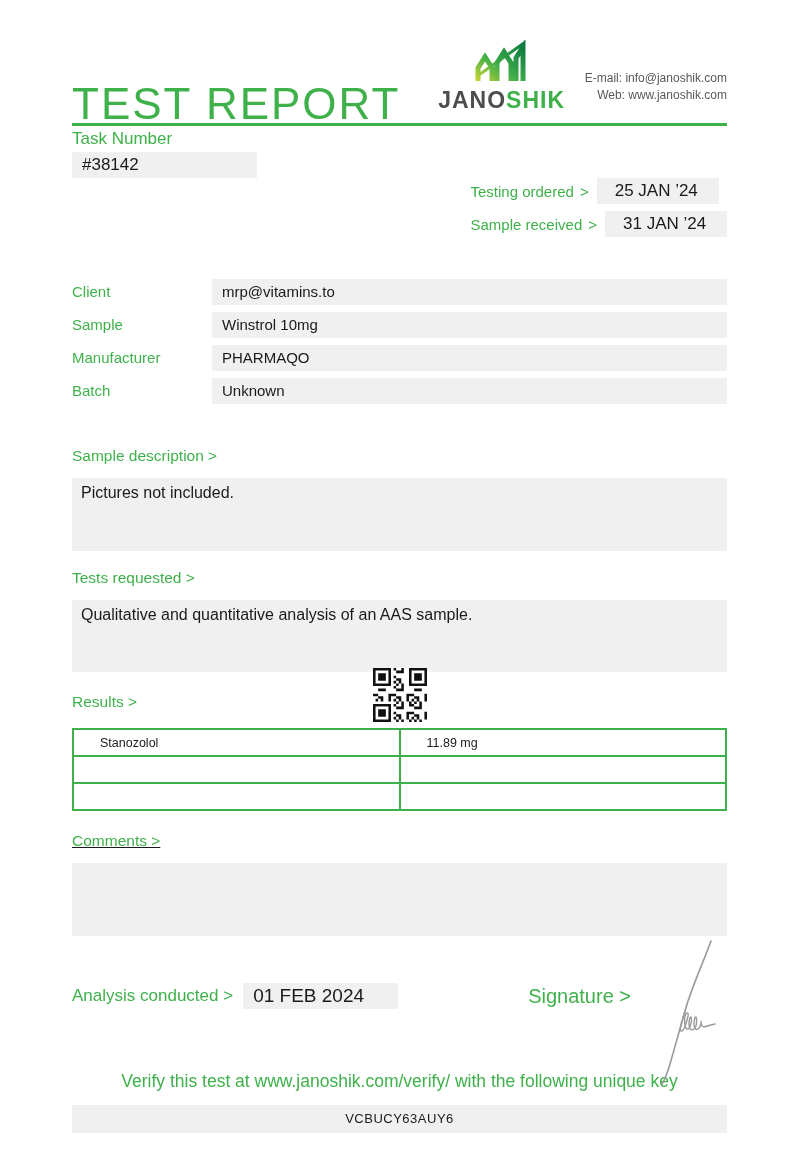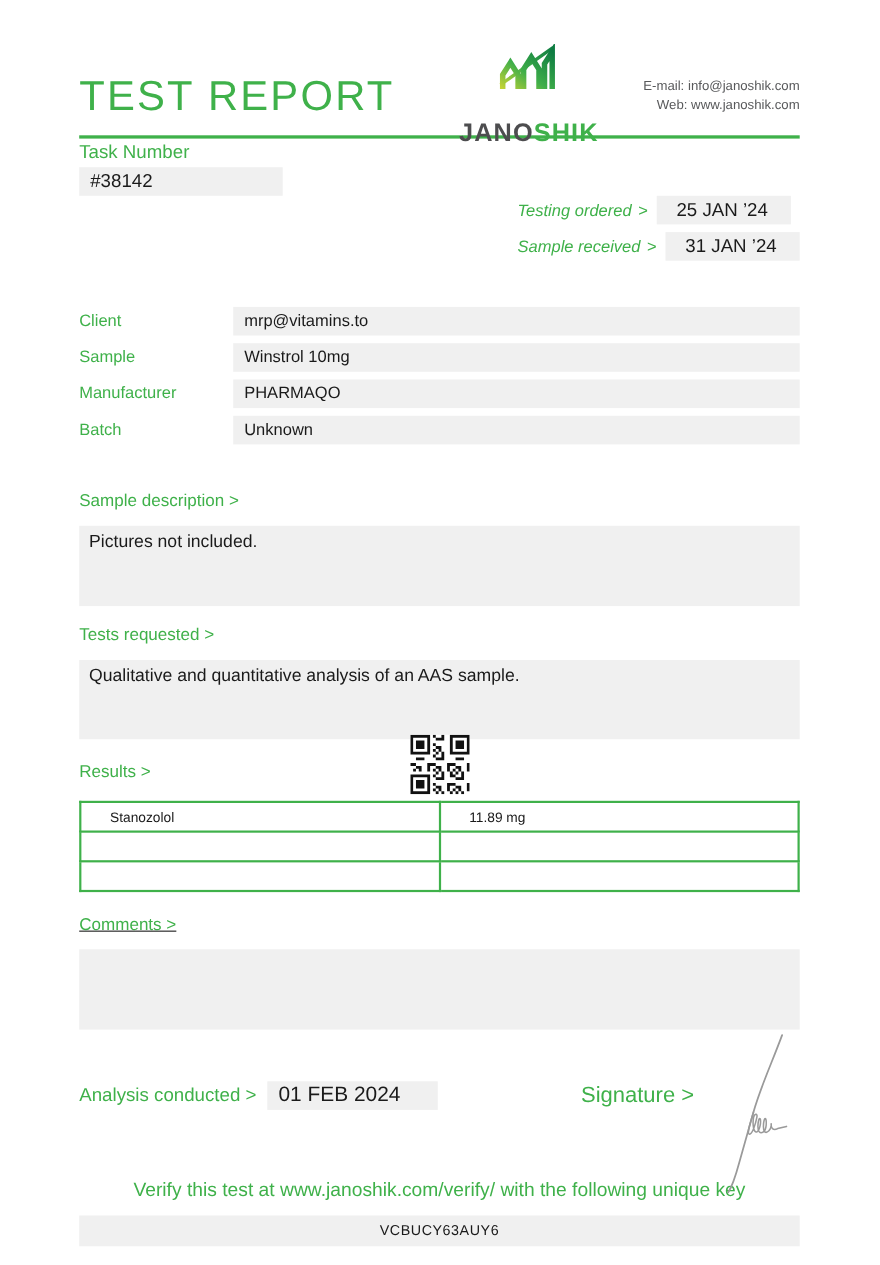--- a/index.html
+++ b/index.html
@@ -11,39 +11,39 @@
   html,body{margin:0;padding:0;}
   body{
     width:800px;height:1150px;background:#ffffff;
     font-family:"Liberation Sans", sans-serif;color:var(--ink);
     overflow:hidden;
   }
   .page{box-sizing:border-box;width:800px;height:1150px;padding:40px 73px 0 72px;}
 
   
   .header{display:flex;justify-content:space-between;height:83px;}
-  .report-title{color:var(--green);font-size:38px;letter-spacing:2px;font-weight:400;margin-top:27px;white-space:nowrap;}
-  .logo{display:flex;flex-direction:column;align-items:center;margin-top:0;margin-left:18px;gap:19px;}
+  .report-title{color:var(--green);font-size:44px;letter-spacing:2px;font-weight:400;margin-top:39px;white-space:nowrap;}
+  .logo{display:flex;flex-direction:column;align-items:center;margin-top:0;margin-left:18px;}
   .logo-word{font-size:23px;font-weight:bold;letter-spacing:1px;margin-top:1px;}
   .logo-word .w1{color:#4d4d4f;}
   .logo-word .w2{color:var(--green);}
   .contact{margin-top:30px;text-align:right;font-size:12px;line-height:17px;color:var(--muted);}
   .rule{height:3px;background:var(--green);}
 
   
   .task-row{display:flex;flex-direction:column;}
   .green-label{color:var(--green);}
   .lbl-17{font-size:17px;line-height:26px;}
   .lbl-15{font-size:15px;line-height:26px;}
   .value-box{background:var(--box);height:26px;line-height:26px;padding:0 10px;font-size:17px;white-space:nowrap;box-sizing:border-box;}
   .task-label{width:140px;}
   .task-box{width:185px;}
   .dates{margin-left:auto;display:flex;flex-direction:column;gap:7px;}
   .date-row{display:flex;align-items:center;}
-  .date-row .dlabel{font-size:15px;margin-right:6px;font-style:italic;}
+  .date-row .dlabel{font-size:15px;margin-right:6px;}
   .date-row .darrow{font-size:15px;margin-right:8px;}
   .date-box{width:122px;padding-left:18px;}
 
   
   .info{margin-top:42px;display:flex;flex-direction:column;gap:7px;}
   .info-row{display:flex;}
   .info-label{width:140px;}
   .info-box{flex:1;font-size:15px;}
 
   

